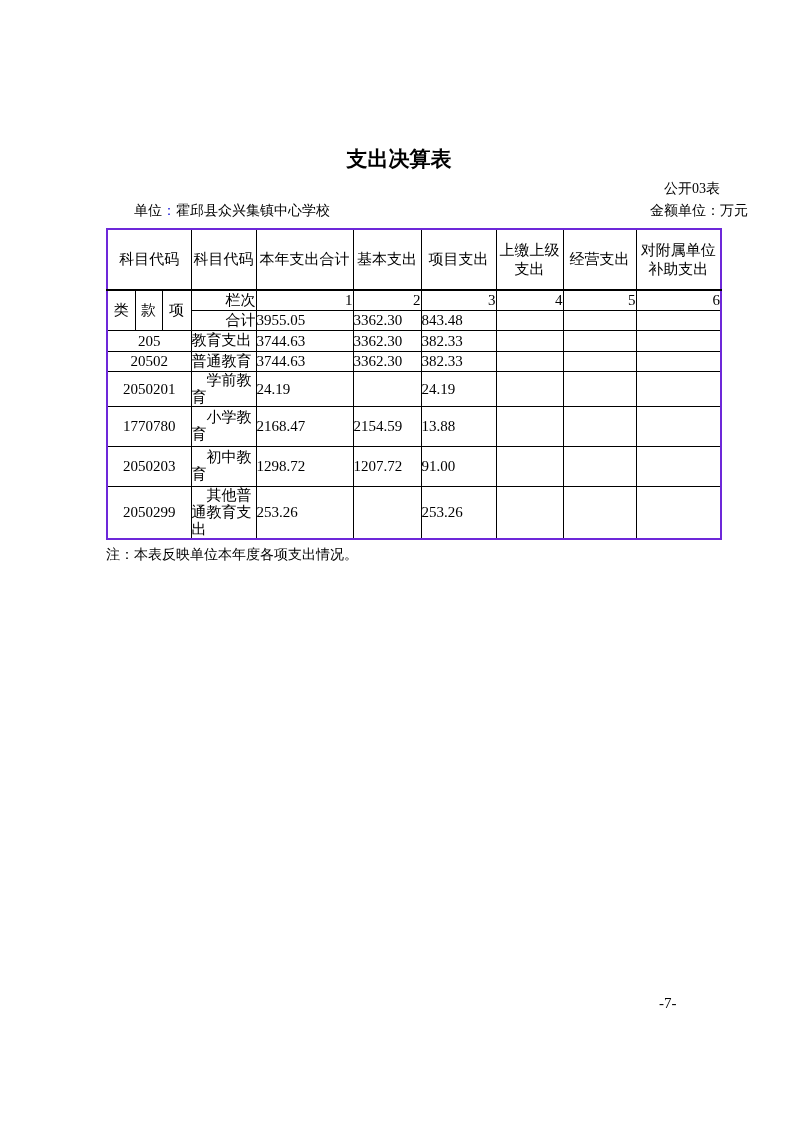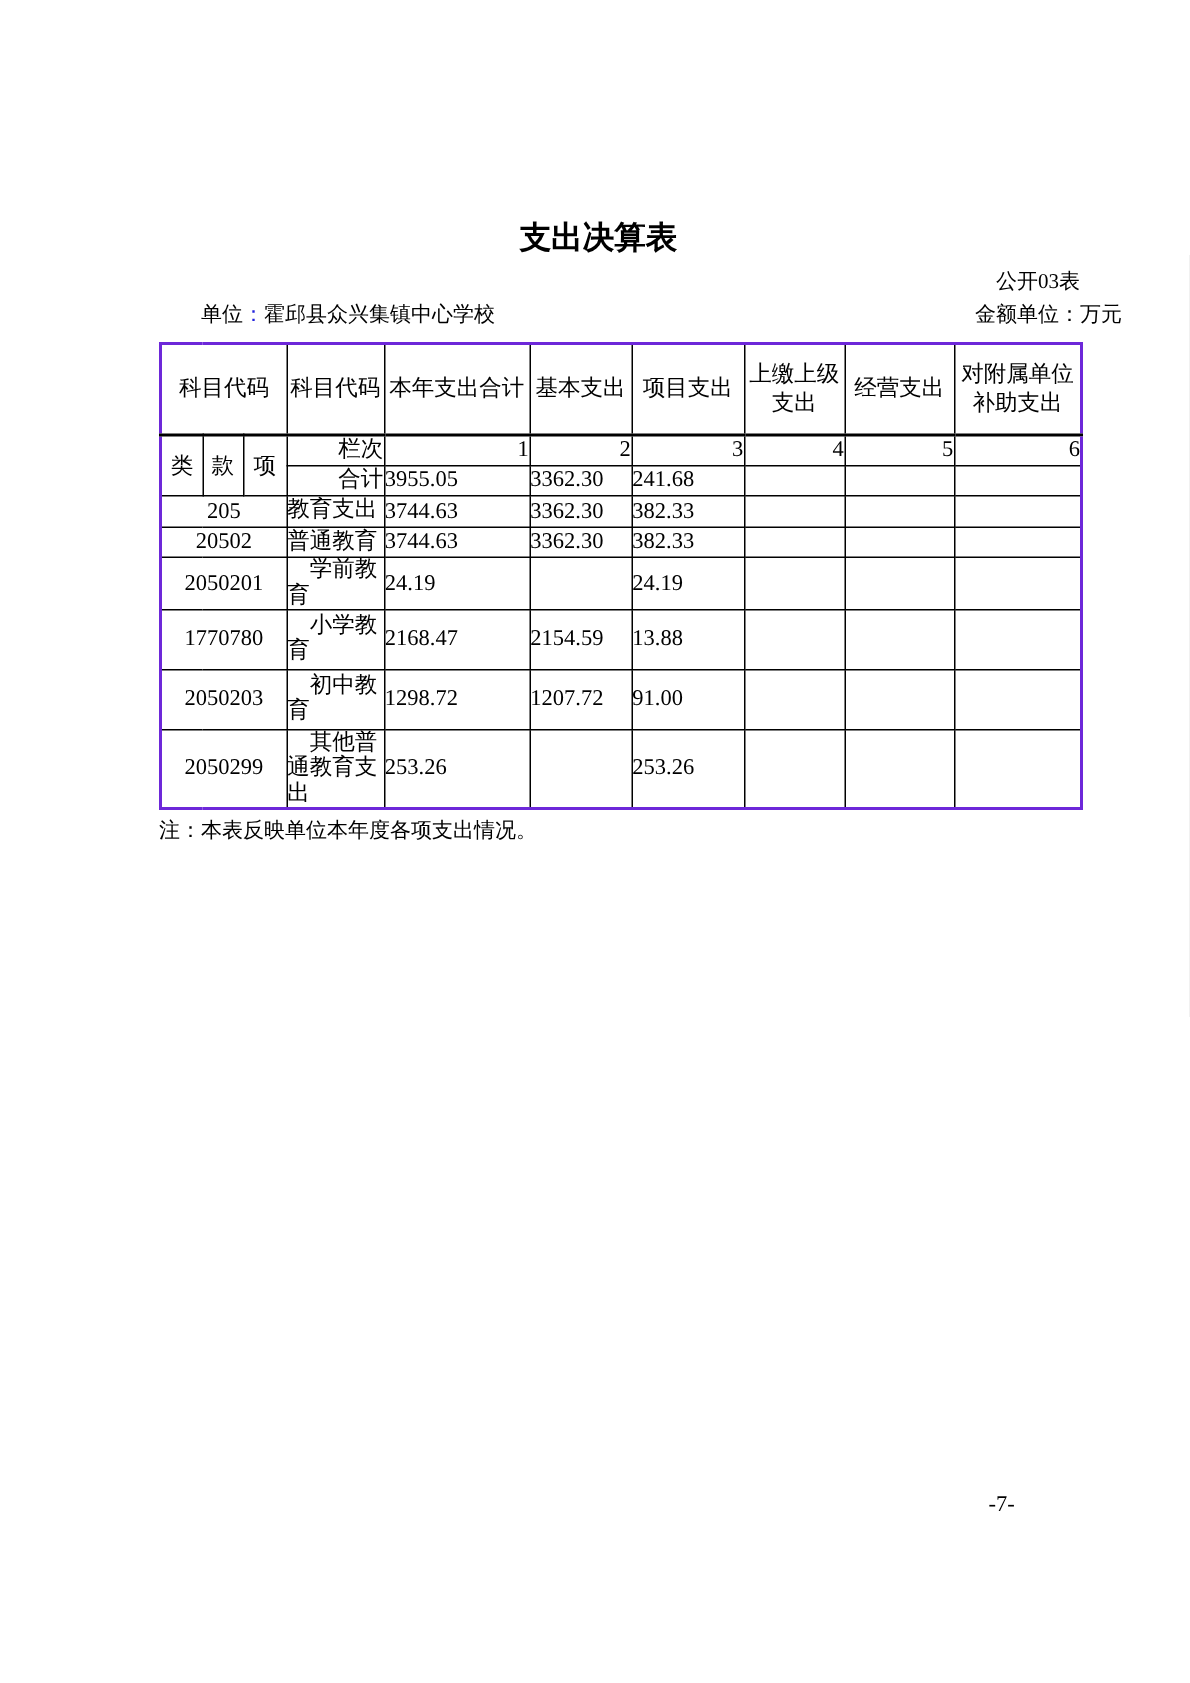--- a/index.html
+++ b/index.html
@@ -114,21 +114,21 @@
         <td class="center">2</td>
         <td class="center">3</td>
         <td class="center">4</td>
         <td class="center">5</td>
         <td class="center">6</td>
       </tr>
       <tr class="r-total">
         <td class="center bold">合计</td>
         <td class="num bold">3955.05</td>
         <td class="num bold">3362.30</td>
-        <td class="num bold">241.68</td>
+        <td class="num bold">843.48</td>
         <td class="num bold"></td>
         <td class="num bold"></td>
         <td class="num bold"></td>
       </tr>
       <tr class="rh1">
         <td colspan="3" class="code">205</td>
         <td class="name">教育支出</td>
         <td class="num">3744.63</td>
         <td class="num">3362.30</td>
         <td class="num">382.33</td>

